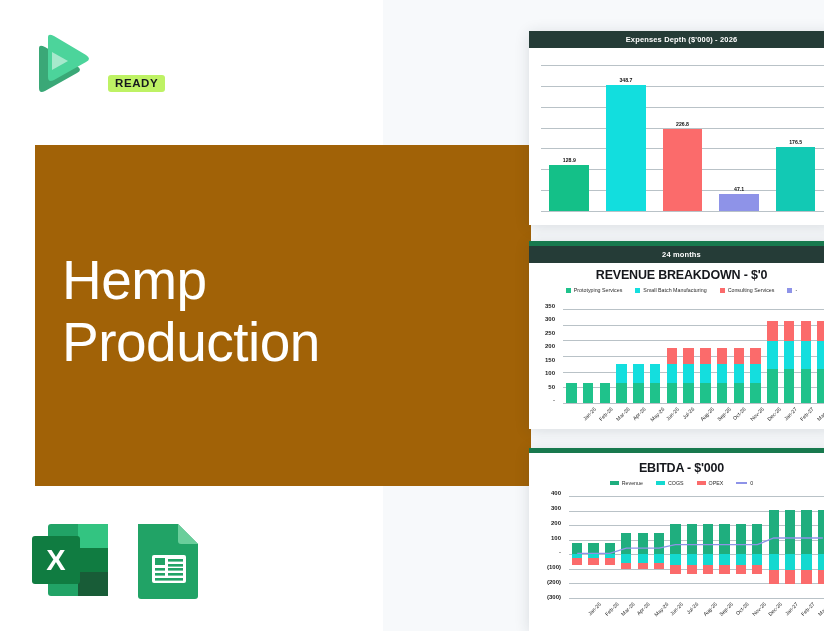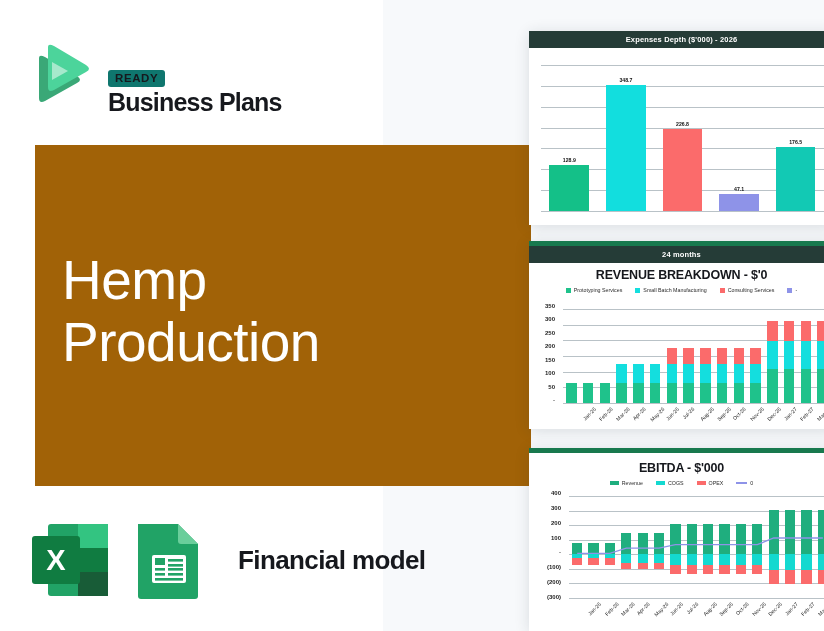--- a/index.html
+++ b/index.html
@@ -13,21 +13,21 @@
 
   
   #bg-left   { position:absolute; left:0; top:0; width:383px; height:631px; background:#ffffff; }
   #bg-right  { position:absolute; left:383px; top:0; width:441px; height:631px; background:#f7f9fb; }
 
   
   #brand { position:absolute; left:28px; top:30px; display:flex; align-items:center; gap:14px; }
   #brand-mark { width:66px; height:66px; position:relative; }
   #brand-text { display:flex; flex-direction:column; align-items:flex-start; gap:3px; }
   #ready-badge {
-    background:#0f766e; color:#16181d;
+    background:#bef264; color:#16181d;
     font-size:11.5px; font-weight:700; letter-spacing:.6px;
     padding:2px 7px 3px 7px; border-radius:3px;
     font-family:"Liberation Sans", sans-serif;
     margin-top:40px;
   }
   #brand-name {
     font-size:25px; font-weight:700; color:#16181d;
     letter-spacing:-0.8px; line-height:1;
   }
 
@@ -114,21 +114,20 @@
 <div id="brand">
   <div id="brand-mark">
     <svg width="66" height="66" viewBox="0 0 66 66">
       <path d="M11 18 L11 58 Q11 64 17 61 L49 43 Q55 40 49 36 L17 17 Q11 14 11 18 Z" fill="#3aa877"></path>
       <path d="M20 7 L20 47 Q20 53 26 50 L58 32 Q64 29 58 25 L26 6 Q20 3 20 7 Z" fill="#4cd49b"></path>
       <path d="M24 22 L24 40 L40 31 Z" fill="#b6ecd5" opacity="0.85"></path>
     </svg>
   </div>
   <div id="brand-text">
     <span id="ready-badge">READY</span>
-    <span id="brand-name">Business Plans</span>
   </div>
 </div>
 
 <div id="hero">
   <div id="hero-title">Hemp
 Production</div>
 </div>
 
 <div id="file-row">
   <div class="file-icon">
@@ -149,21 +148,20 @@
       <rect x="23" y="38" width="10" height="7" fill="#21a366"></rect>
       <rect x="36" y="39" width="15" height="2.6" fill="#21a366"></rect>
       <rect x="36" y="44" width="15" height="2.6" fill="#21a366"></rect>
       <rect x="23" y="48" width="10" height="2.6" fill="#21a366"></rect>
       <rect x="36" y="48" width="15" height="2.6" fill="#21a366"></rect>
       <rect x="23" y="53" width="10" height="2.6" fill="#21a366"></rect>
       <rect x="36" y="53" width="15" height="2.6" fill="#21a366"></rect>
       <rect x="23" y="58" width="28" height="2.6" fill="#21a366"></rect>
     </svg>
   </div>
-  <span id="file-label">Financial model</span>
 </div>
 
 <div class="card" id="card-expenses">
   <div class="title-bar">Expenses Depth ($'000) - 2026</div>
   <div class="plot" id="exp-plot">
       <div class="gridline" style="top: 0px;"></div>
       <div class="gridline" style="top: 20.8571px;"></div>
       <div class="gridline" style="top: 41.7143px;"></div>
       <div class="gridline" style="top: 62.5714px;"></div>
       <div class="gridline" style="top: 83.4286px;"></div>

